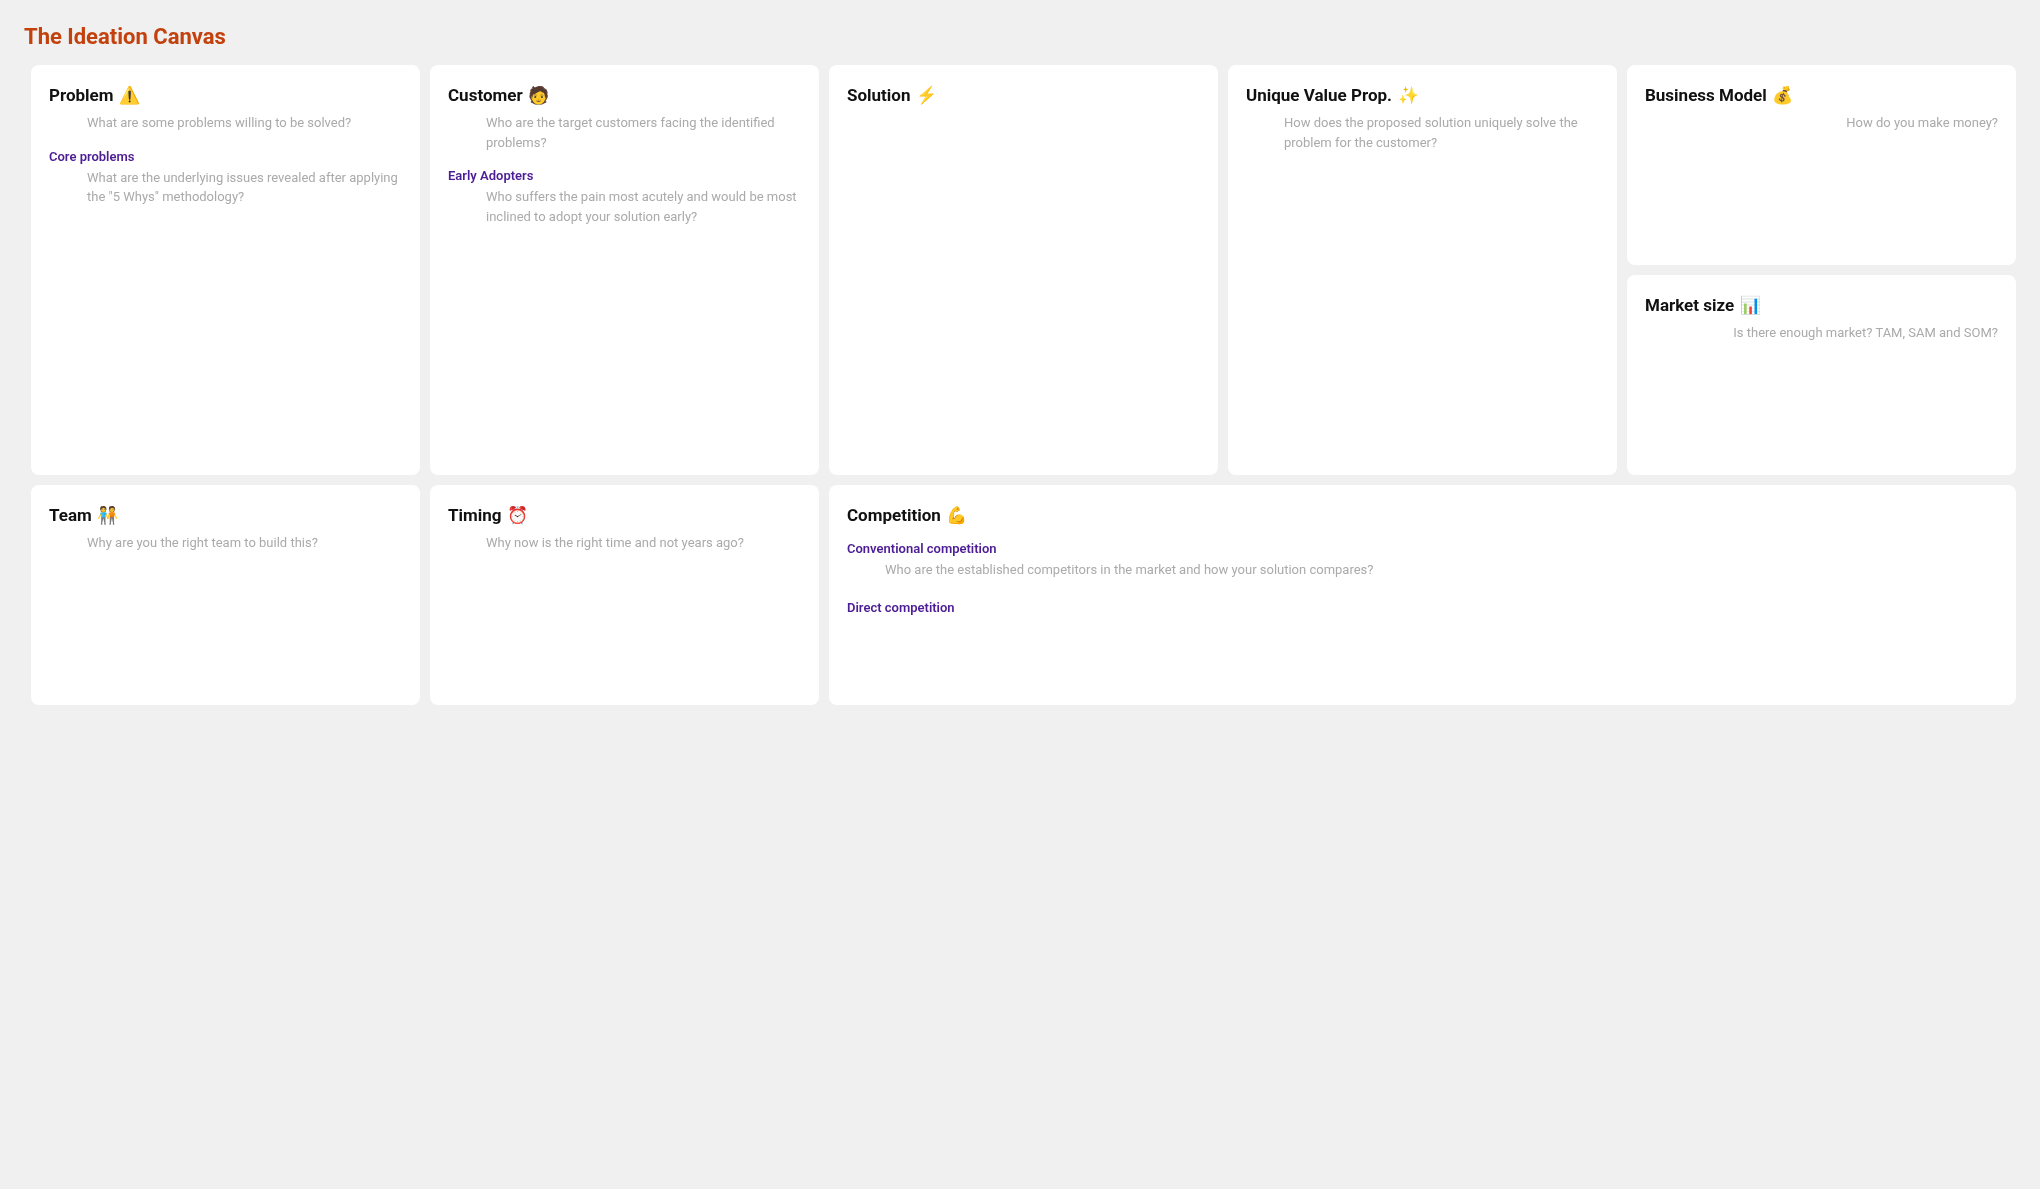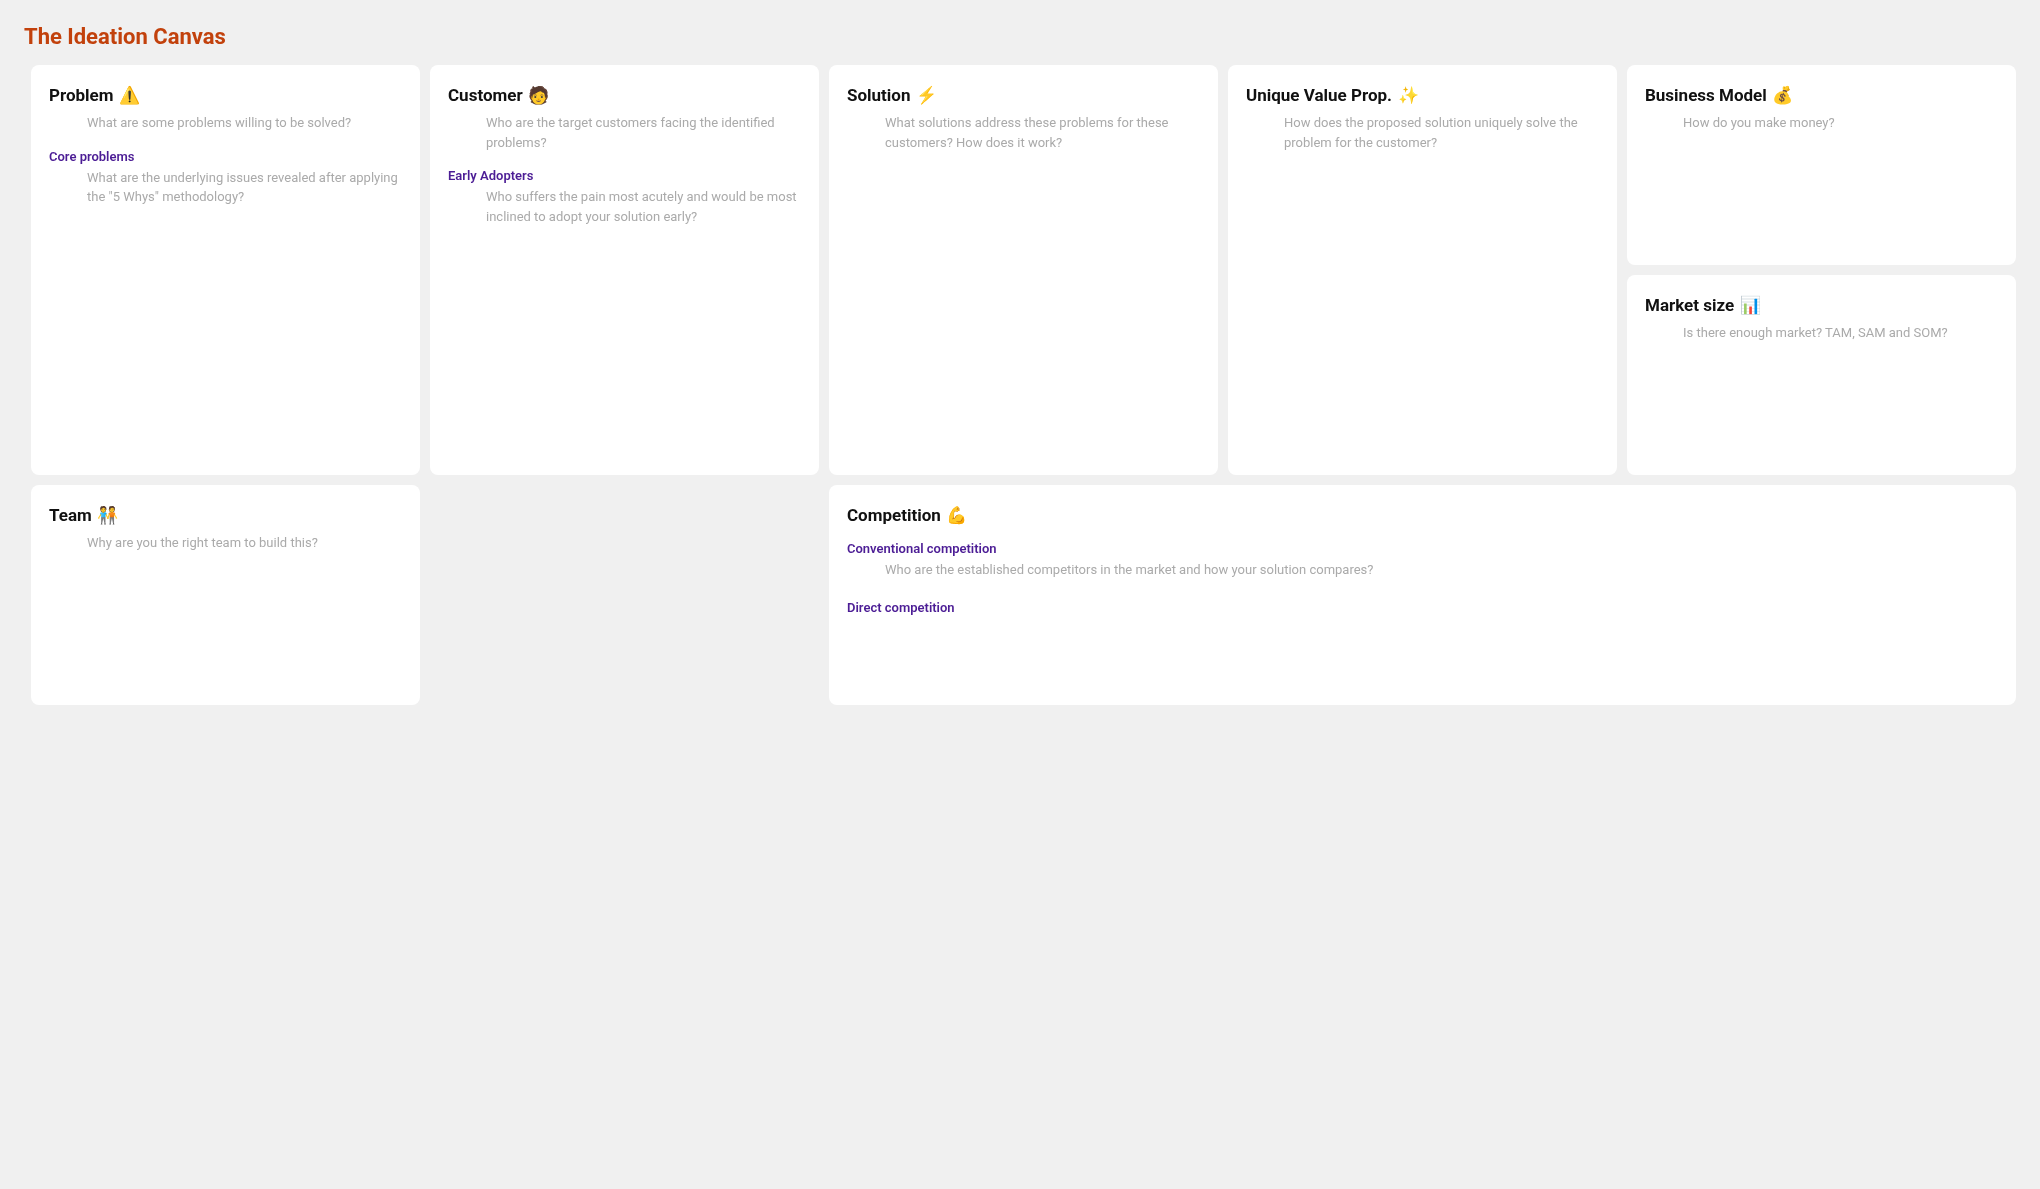--- a/index.html
+++ b/index.html
@@ -113,32 +113,31 @@
     <p class="card-description">Who are the target customers facing the identified problems?</p>
     <p class="card-subtitle">Early Adopters</p>
     <p class="card-description">Who suffers the pain most acutely and would be most inclined to adopt your solution early?</p>
   </div>
 
   <div class="card card-solution">
     <div class="card-title">
       <span>Solution</span>
       <span>⚡</span>
     </div>
-    <p class="card-description">What solutions address these problems for these customers? How does it work?</p>
   </div>
 
   <div class="card card-uvp">
     <div class="card-title">
       <span>Unique Value Prop.</span>
       <span>✨</span>
     </div>
     <p class="card-description">How does the proposed solution uniquely solve the problem for the customer?</p>
   </div>
 
-  <div style="grid-column:5; grid-row:1; display:flex; flex-direction:column; gap:10px;">
+  <div style="grid-column:5; grid-row:1; display:flex; flex-direction:column; gap:10px;text-align:right;">
 
     <div class="card" style="flex:1;">
       <div class="card-title">
         <span>Business Model</span>
         <span>💰</span>
       </div>
       <p class="card-description">How do you make money?</p>
     </div>
 
     <div class="card" style="flex:1;">
@@ -151,20 +150,27 @@
   </div>
 
   <div class="card card-team">
     <div class="card-title">
       <span>Team</span>
       <span>🧑‍🤝‍🧑</span>
     </div>
     <p class="card-description">Why are you the right team to build this?</p>
   </div>
 
+  <div class="card card-timing">
+    <div class="card-title">
+      <span>Timing</span>
+      <span>⏰</span>
+    </div>
+    <p class="card-description">Why now is the right time and not years ago?</p>
+  </div>
 
   <div class="card card-competition">
     <div class="card-title">
       <span>Competition</span>
       <span>💪</span>
     </div>
     <p class="card-subtitle">Conventional competition</p>
     <p class="card-description">Who are the established competitors in the market and how your solution compares?</p>
     <p class="card-subtitle" style="margin-top:20px;">Direct competition</p>
   </div>

